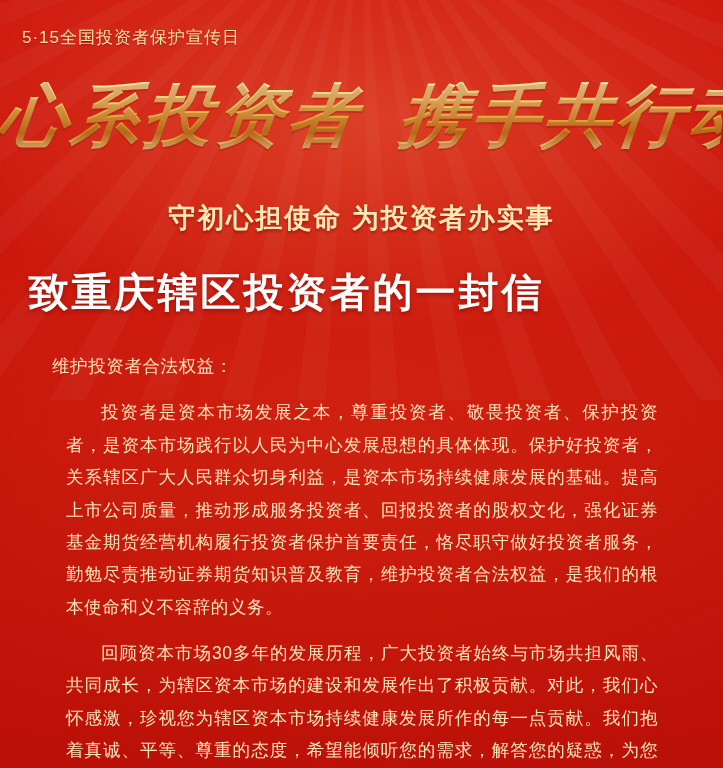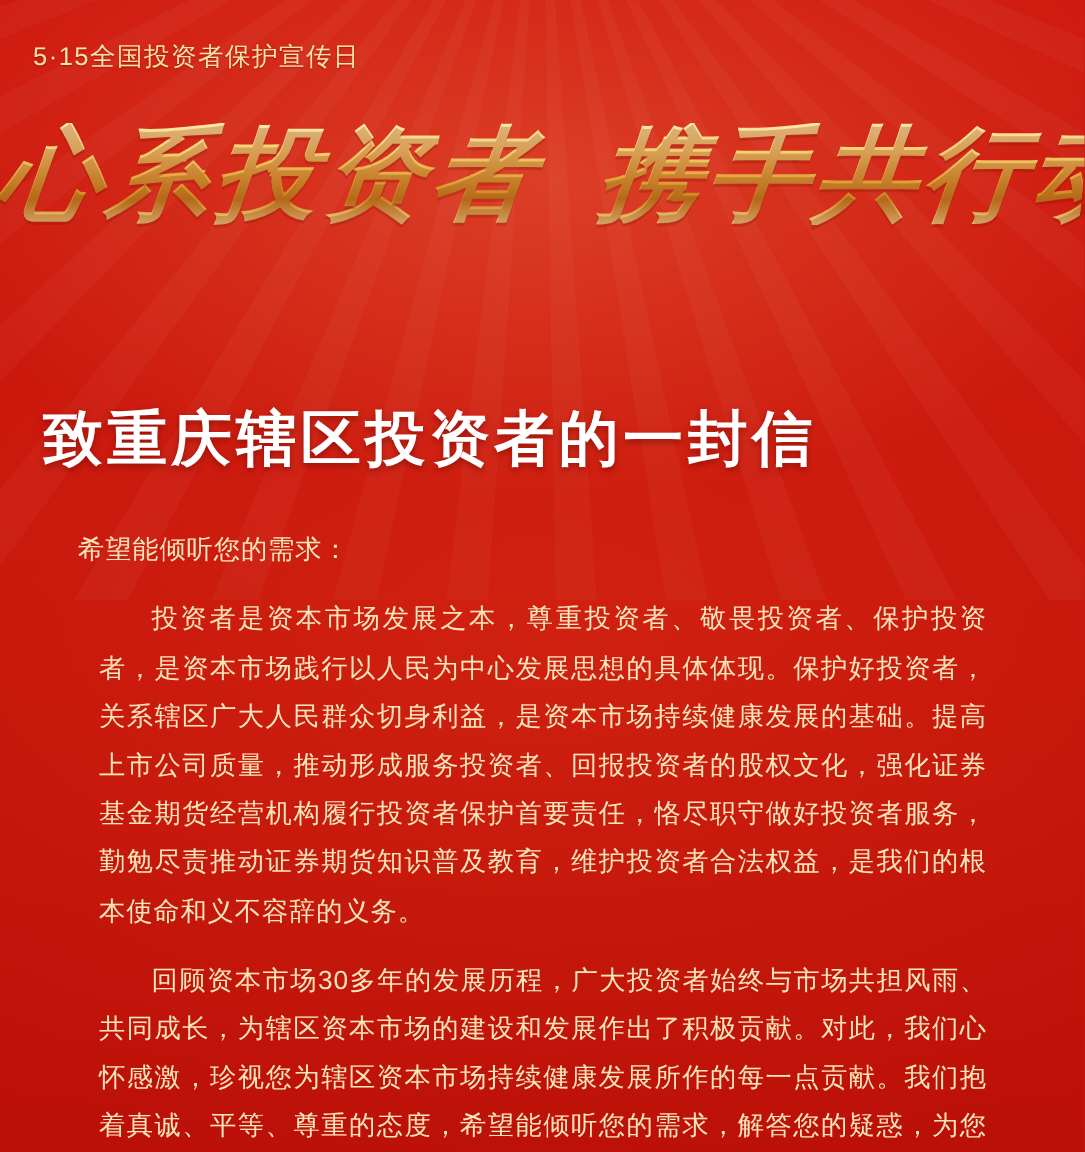--- a/index.html
+++ b/index.html
@@ -127,22 +127,23 @@
 <body>
 
 <div class="poster">
 
   <div class="topline">5·15全国投资者保护宣传日</div>
 
   <div class="headline">
     <span>心系投资者</span><span class="gap"></span><span>携手共行动</span>
   </div>
 
+  <div class="subhead">守初心担使命 为投资者办实事</div>
 
   <div class="title">致重庆辖区投资者的一封信</div>
 
   <div class="letter">
-    <p class="salutation">希望能倾听您的需求：</p>
+    <p class="salutation">维护投资者合法权益：</p>
     <p class="para">投资者是资本市场发展之本，尊重投资者、敬畏投资者、保护投资者，是资本市场践行以人民为中心发展思想的具体体现。保护好投资者，关系辖区广大人民群众切身利益，是资本市场持续健康发展的基础。提高上市公司质量，推动形成服务投资者、回报投资者的股权文化，强化证券基金期货经营机构履行投资者保护首要责任，恪尽职守做好投资者服务，勤勉尽责推动证券期货知识普及教育，维护投资者合法权益，是我们的根本使命和义不容辞的义务。</p>
     <p class="para">回顾资本市场30多年的发展历程，广大投资者始终与市场共担风雨、共同成长，为辖区资本市场的建设和发展作出了积极贡献。对此，我们心怀感激，珍视您为辖区资本市场持续健康发展所作的每一点贡献。我们抱着真诚、平等、尊重的态度，希望能倾听您的需求，解答您的疑惑，为您解读政策法规，普及市场知识，与您通过各种活动和平台媒介进行互动交流，期待帮助大家提升自我保护意识和能力。</p>
   </div>
 
 </div>
 
 </body></html>

